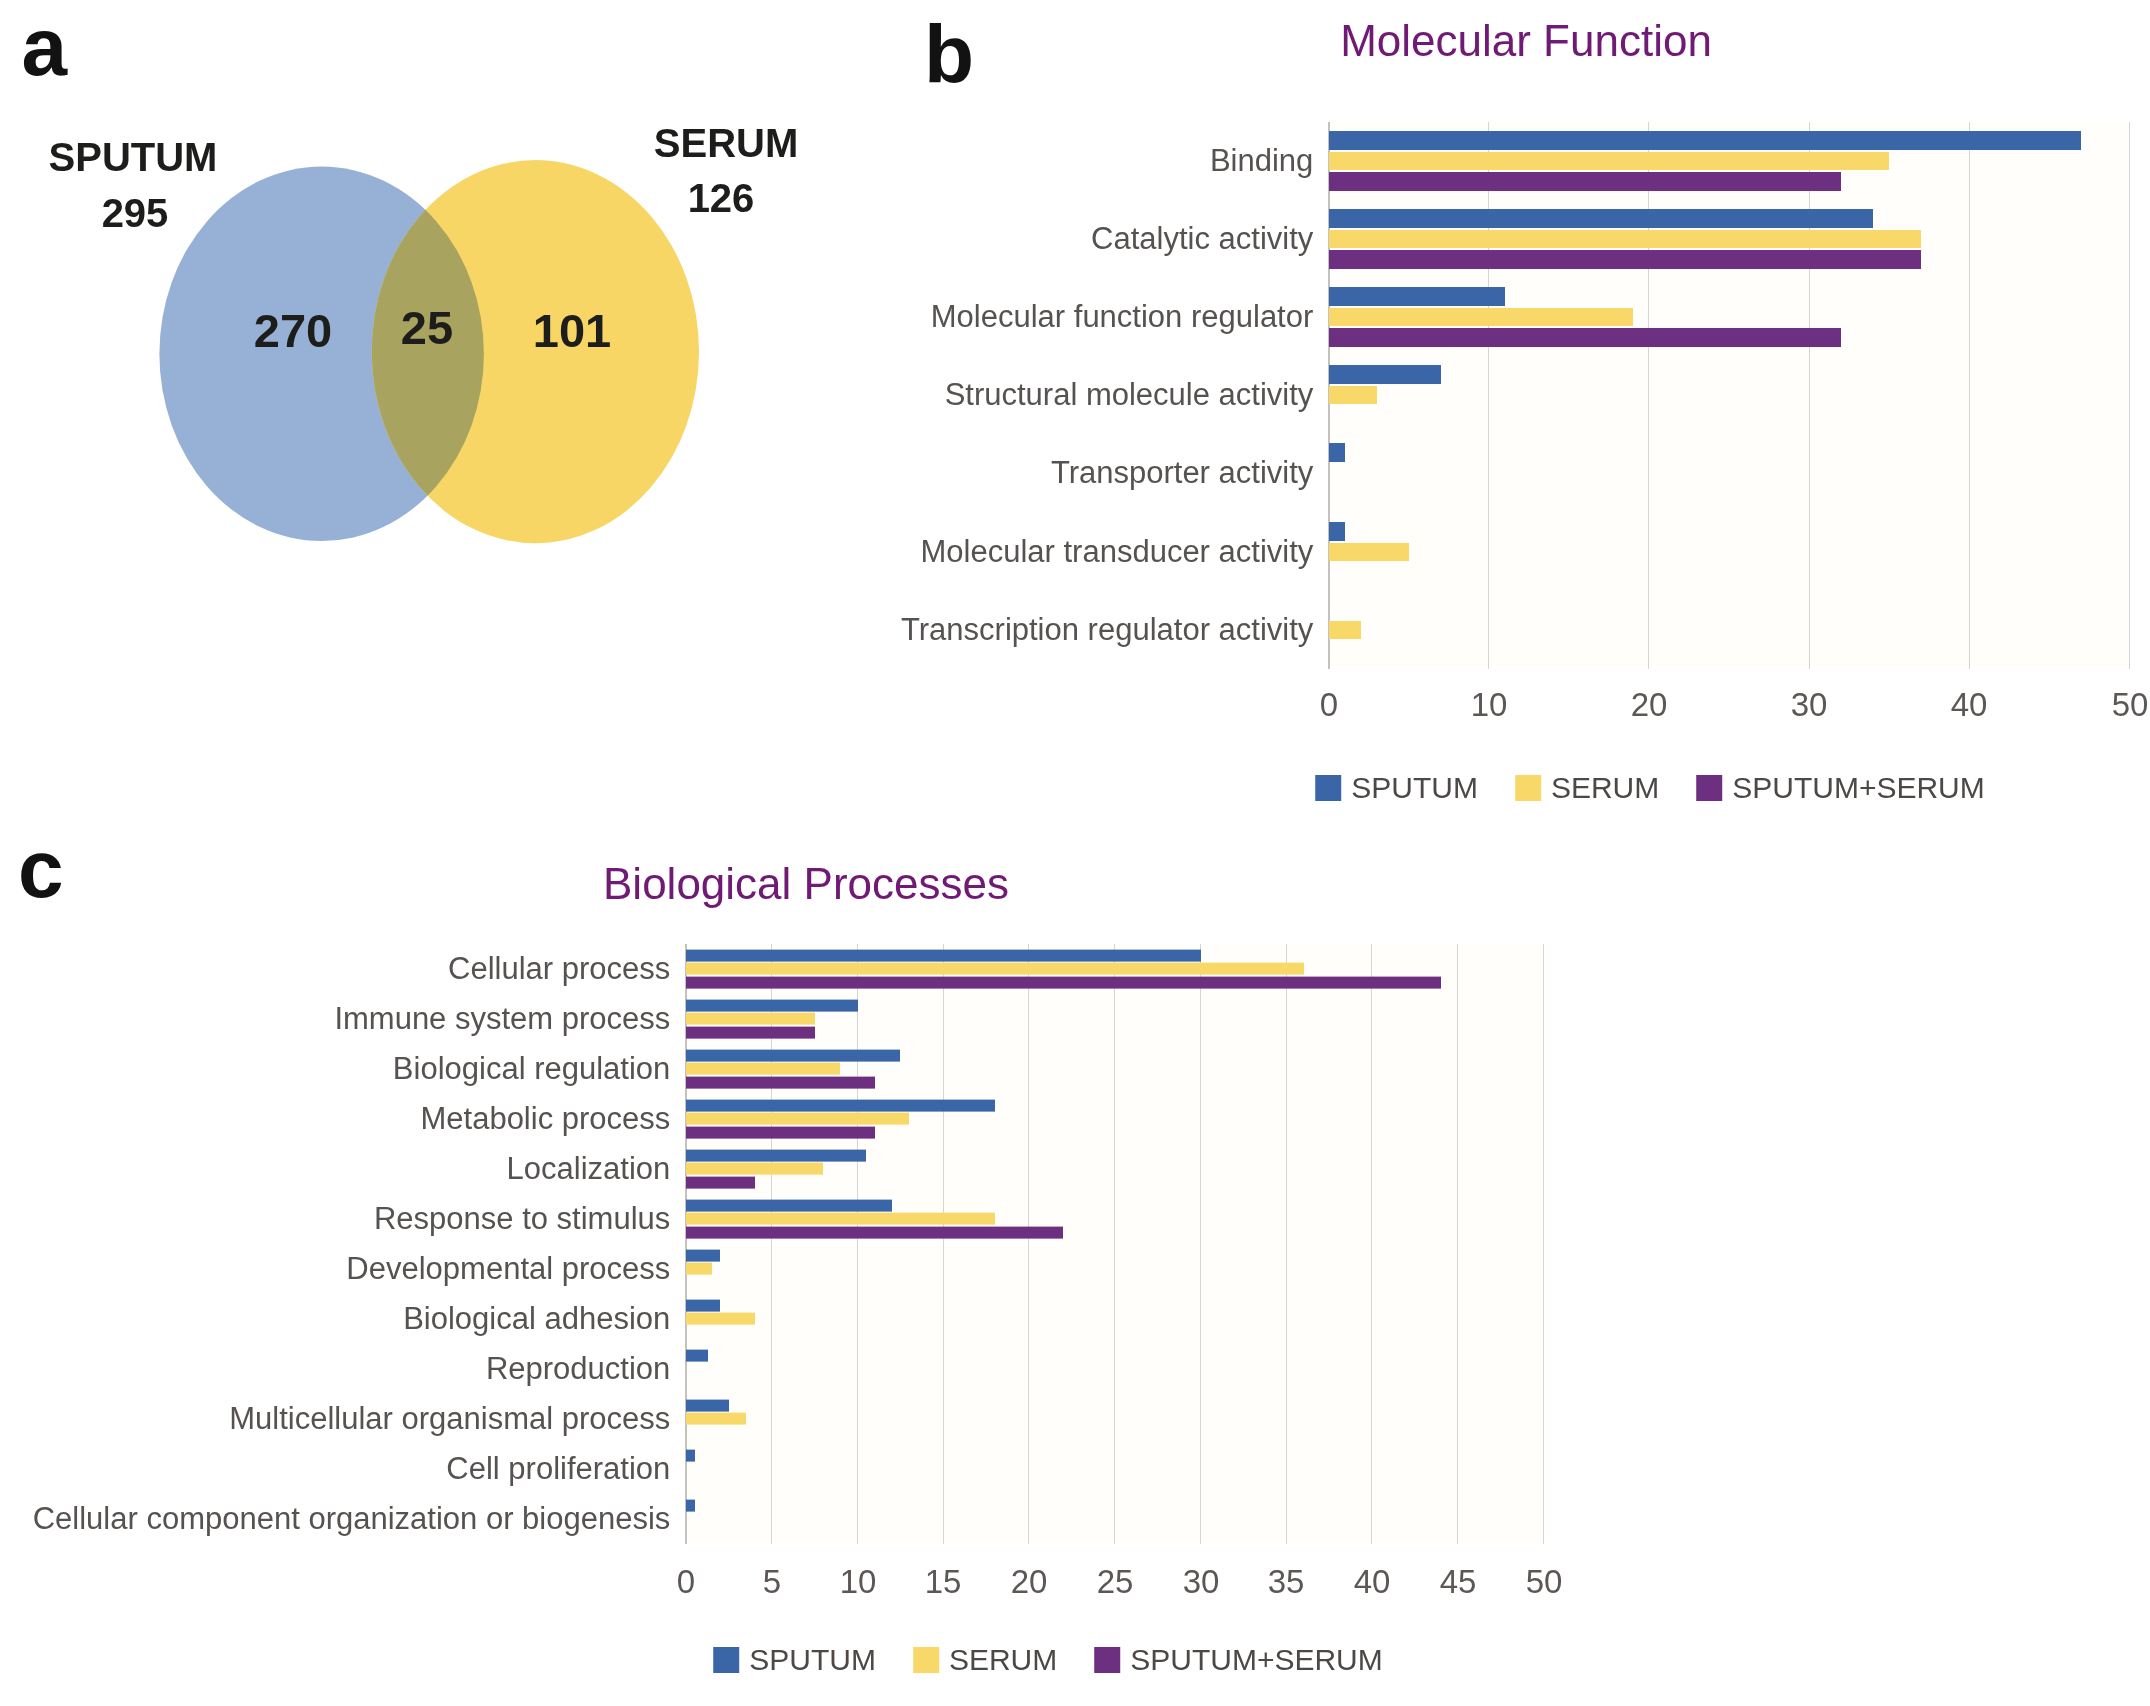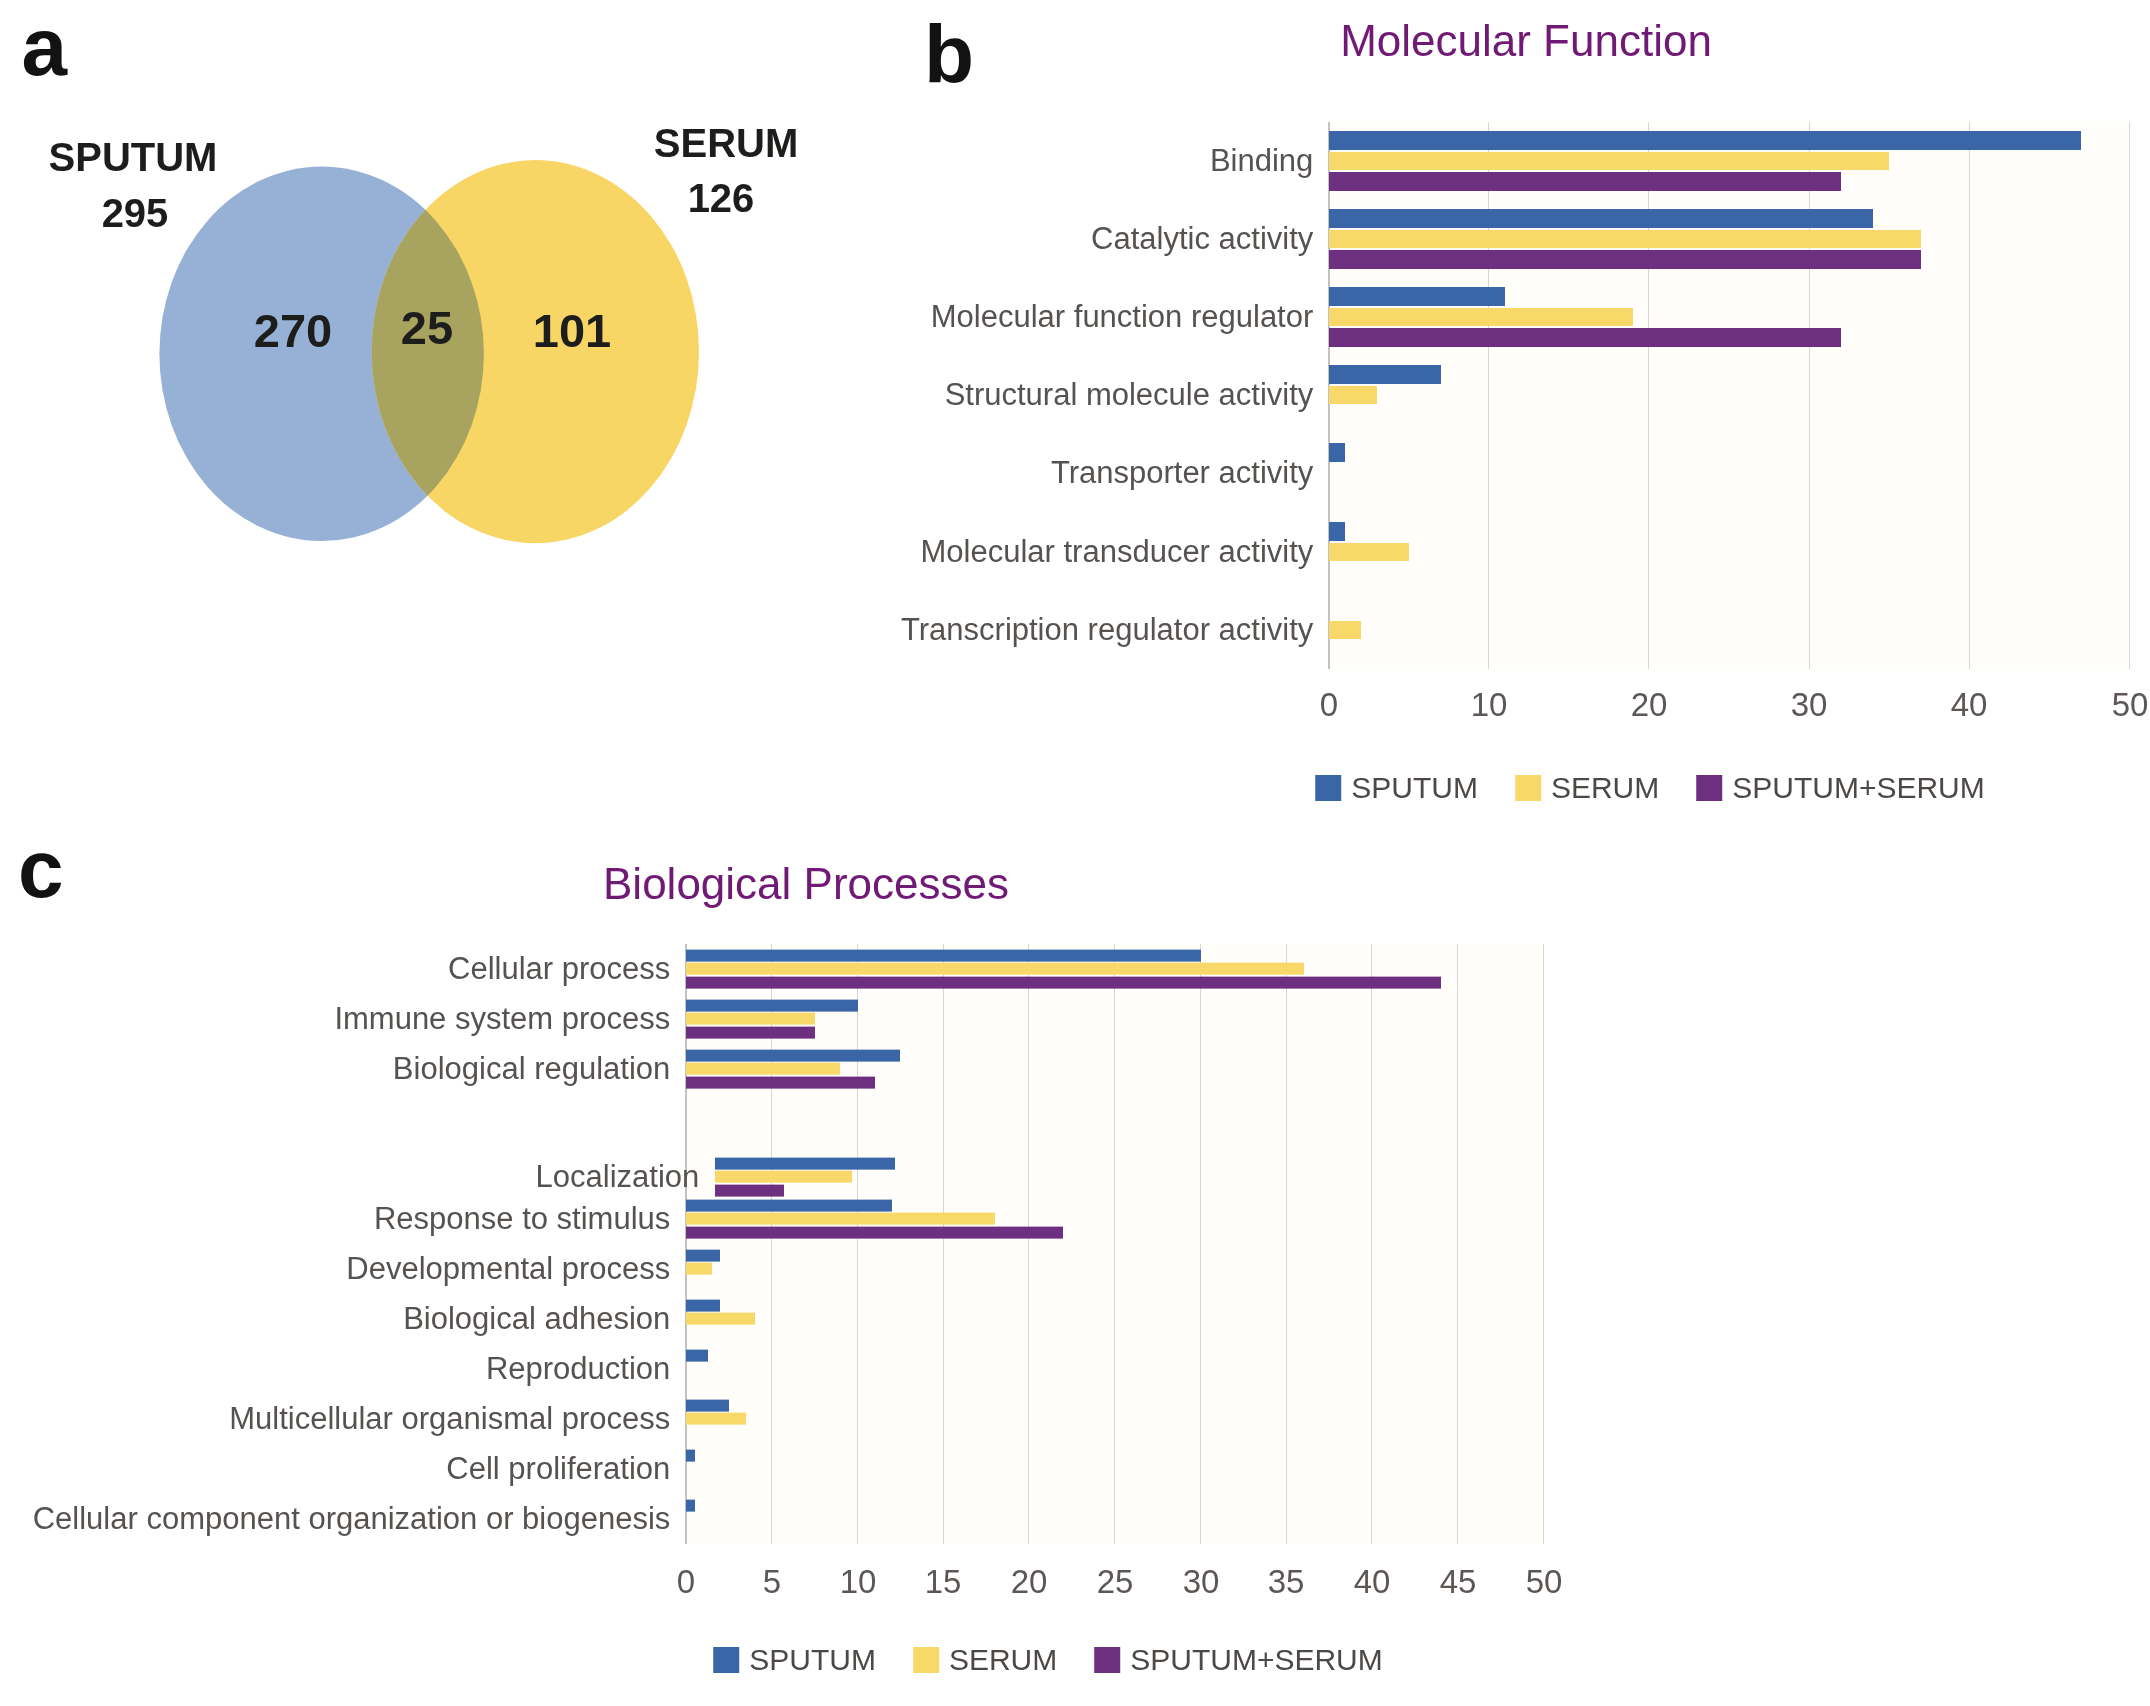--- a/index.html
+++ b/index.html
@@ -214,21 +214,29 @@
           </div>
         </div>
         <div class="row" style="top: 100px; height: 50px;">
           <div class="cat-label">Biological regulation</div>
           <div class="bars" style="gap: 1.4px;">
             <div class="bar" style="height: 12px; width: 214px; background: rgb(58, 102, 167);"></div>
             <div class="bar" style="height: 12px; width: 154px; background: rgb(248, 216, 104);"></div>
             <div class="bar" style="height: 12px; width: 189px; background: rgb(109, 47, 128);"></div>
           </div>
         </div>
-        <div class="row" style="top: 208px; height: 50px; margin-left: 29px;">
+        <div class="row" style="top: 150px; height: 50px;">
+          <div class="cat-label">Metabolic process</div>
+          <div class="bars" style="gap: 1.4px;">
+            <div class="bar" style="height: 12px; width: 309px; background: rgb(58, 102, 167);"></div>
+            <div class="bar" style="height: 12px; width: 223px; background: rgb(248, 216, 104);"></div>
+            <div class="bar" style="height: 12px; width: 189px; background: rgb(109, 47, 128);"></div>
+          </div>
+        </div>
+        <div class="row" style="top: 200px; height: 50px;">
           <div class="cat-label">Localization</div>
           <div class="bars" style="gap: 1.4px;">
             <div class="bar" style="height: 12px; width: 180px; background: rgb(58, 102, 167);"></div>
             <div class="bar" style="height: 12px; width: 137px; background: rgb(248, 216, 104);"></div>
             <div class="bar" style="height: 12px; width: 69px; background: rgb(109, 47, 128);"></div>
           </div>
         </div>
         <div class="row" style="top: 250px; height: 50px;">
           <div class="cat-label">Response to stimulus</div>
           <div class="bars" style="gap: 1.4px;">

